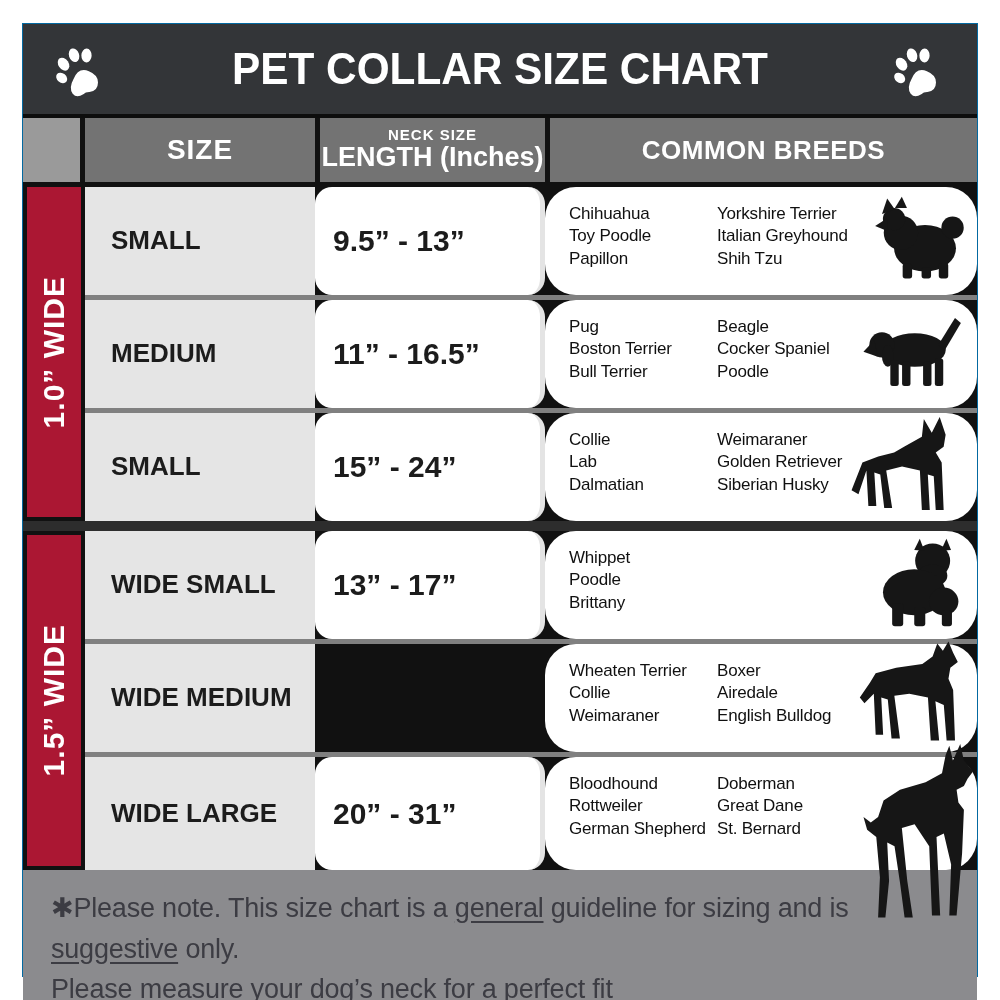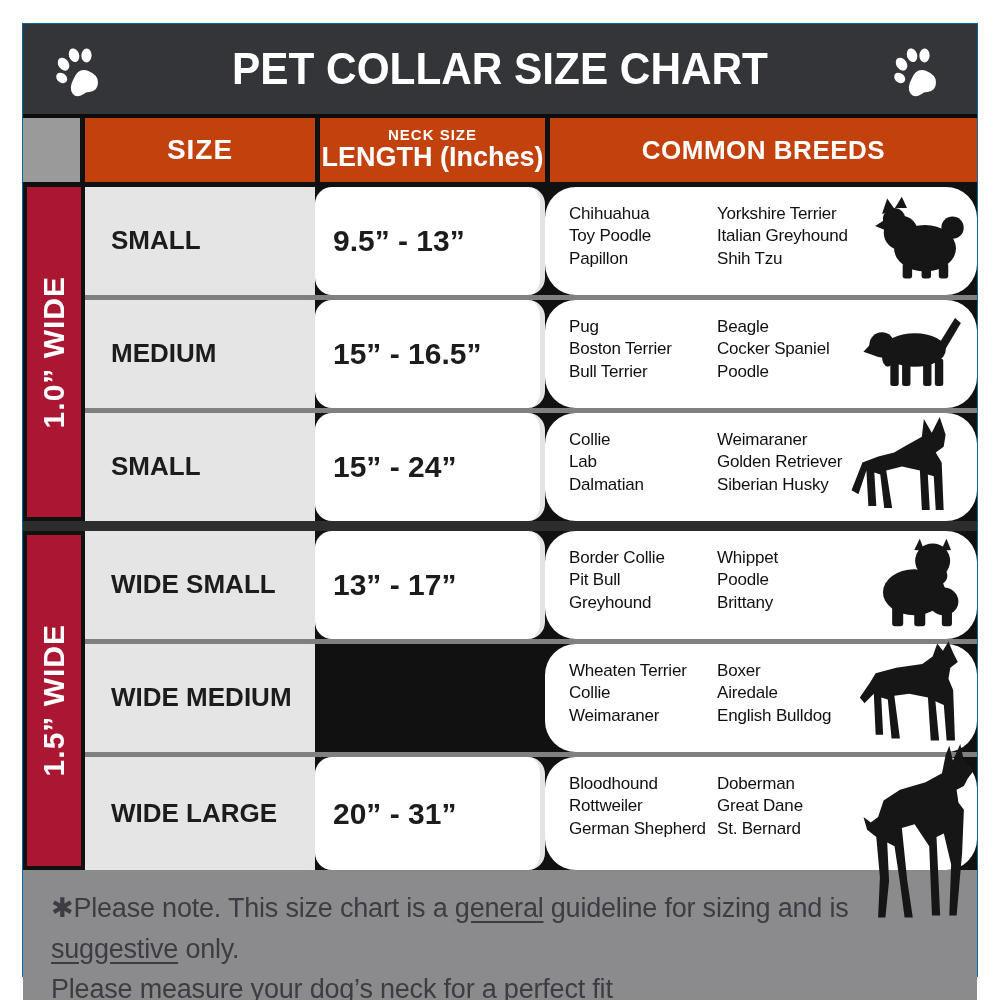--- a/index.html
+++ b/index.html
@@ -17,21 +17,21 @@
   .paw.left  { left:30px;  transform:rotate(-12deg); }
   .paw.right { right:30px; transform:rotate(-12deg); }
 
   
   .size-table { flex:0 0 auto; display:grid; background:#111;
       grid-template-columns:62px 230px 230px 1fr;
       grid-template-rows:64px 5px 108px 5px 108px 5px 108px 10px 108px 5px 108px 5px 113px; }
 
   .strip-head { grid-column:1; grid-row:1; background:#9a9a9a; border-right:5px solid #111; }
 
-  .hcell { background:#c2410c; color:#fff; font-weight:bold; display:flex; flex-direction:column;
+  .hcell { background:#737373; color:#fff; font-weight:bold; display:flex; flex-direction:column;
            align-items:center; justify-content:center; text-align:center; }
   .hcell.h-size    { grid-column:2; grid-row:1; font-size:28px; letter-spacing:1px; }
   .hcell.h-length  { grid-column:3; grid-row:1; border-left:5px solid #111; }
   .hcell.h-breeds  { grid-column:4; grid-row:1; border-left:5px solid #111; font-size:26px; letter-spacing:.5px; }
   .h-length .sub  { font-size:15px; letter-spacing:1px; line-height:1.1; }
   .h-length .main { font-size:27px; line-height:1.1; }
 
   .strip { background:#ab1733; border:4px solid #111; border-top:none;
            display:flex; align-items:center; justify-content:center; }
   .strip-a { grid-column:1; grid-row:3/8; }
@@ -149,21 +149,21 @@
             <rect x="78" y="79" width="11" height="18" rx="3"></rect>
           </g>
         </svg>
       </div>
     </div>
 
     <div class="c-size rr2 cc2">
         <span>MEDIUM</span>
       </div>
     <div class="c-len  rr2 cc3">
-        <span>15” - 16.5”</span>
+        <span>11” - 16.5”</span>
       </div>
     <div class="c-breeds rr2 cc4">
       <div class="breed-col one">Pug
 Boston Terrier
 Bull Terrier</div>
       <div class="breed-col two">Beagle
 Cocker Spaniel
 Poodle</div>
       <div class="dog" style="bottom:16px;">
         <svg width="112" height="84" viewBox="0 0 120 100">
@@ -202,23 +202,20 @@
       </div>
     </div>
 
     <div class="c-size rr4 cc2">
         <span>WIDE SMALL</span>
       </div>
     <div class="c-len  rr4 cc3">
         <span>13” - 17”</span>
       </div>
     <div class="c-breeds rr4 cc4">
-      <div class="breed-col one">Border Collie
-Pit Bull
-Greyhound</div>
       <div class="breed-col two">Whippet
 Poodle
 Brittany</div>
       <div class="dog" style="bottom:10px;">
         <svg width="104" height="92" viewBox="0 0 110 100">
           <g class="sil">
             <circle cx="72" cy="26" r="19"></circle>
             <ellipse cx="72" cy="42" rx="16" ry="12"></ellipse>
             <polygon points="52,14 58,2 63,15"></polygon>
             <polygon points="81,15 87,2 92,14"></polygon>

